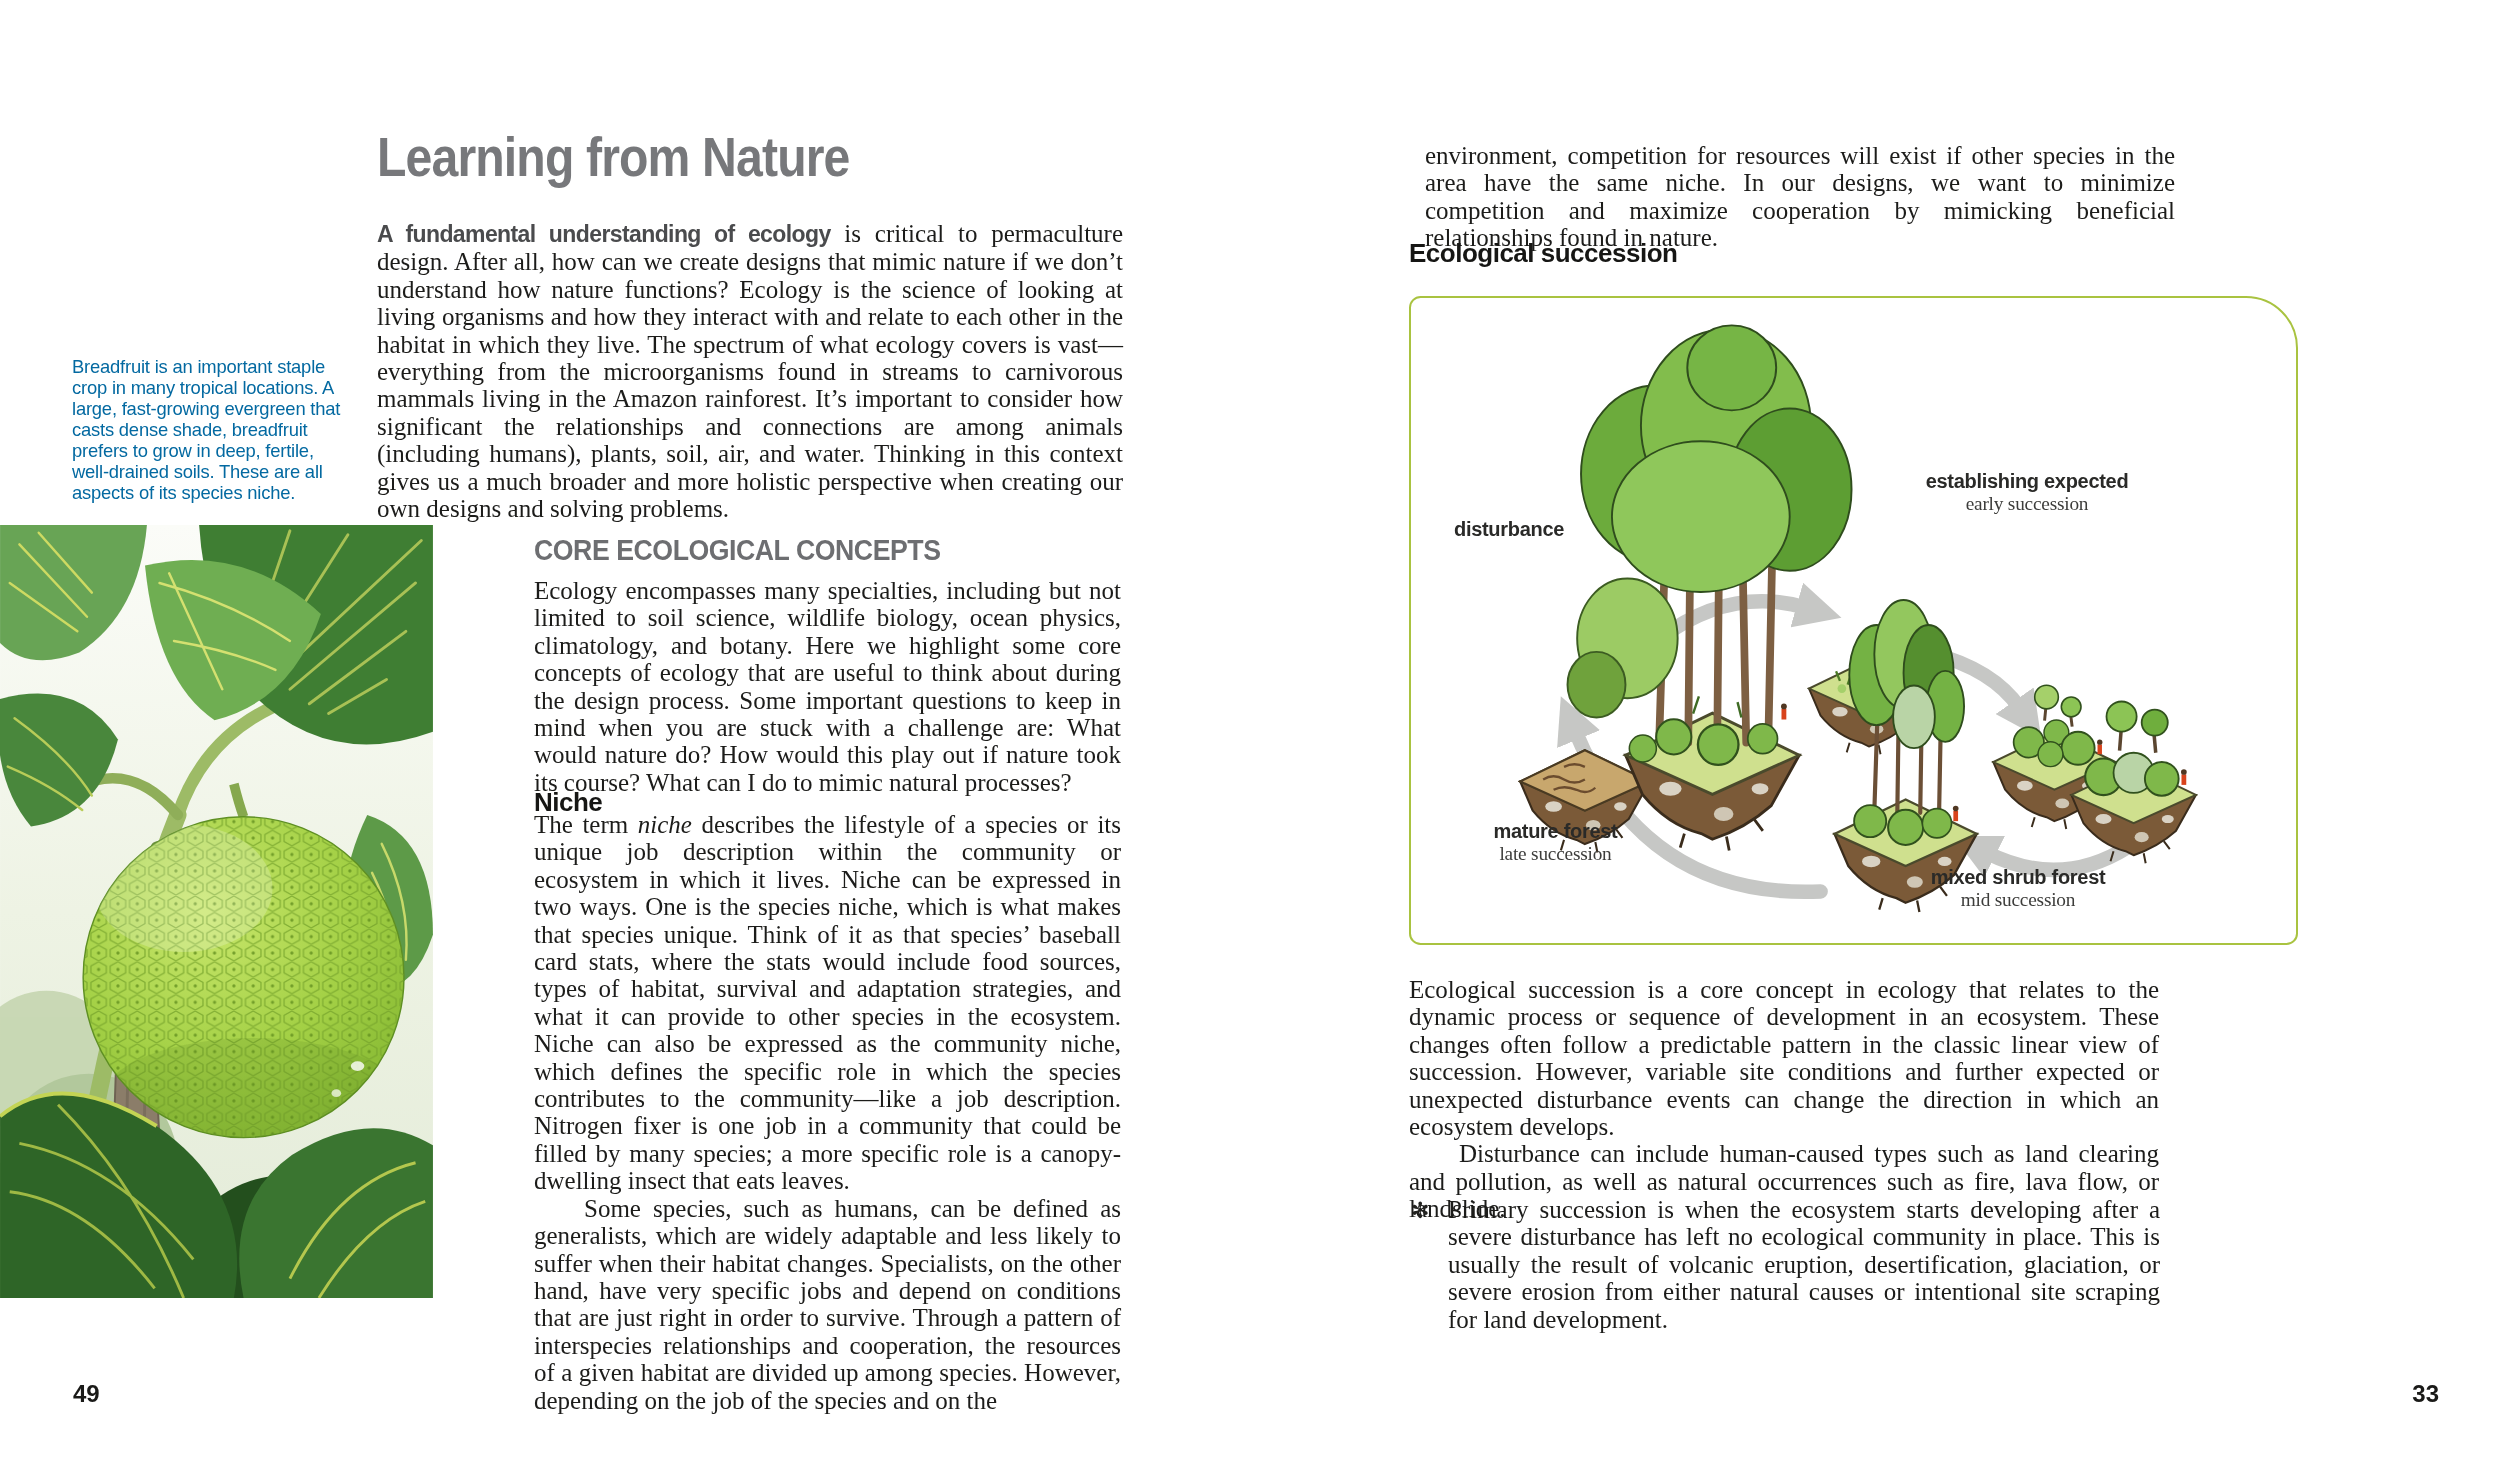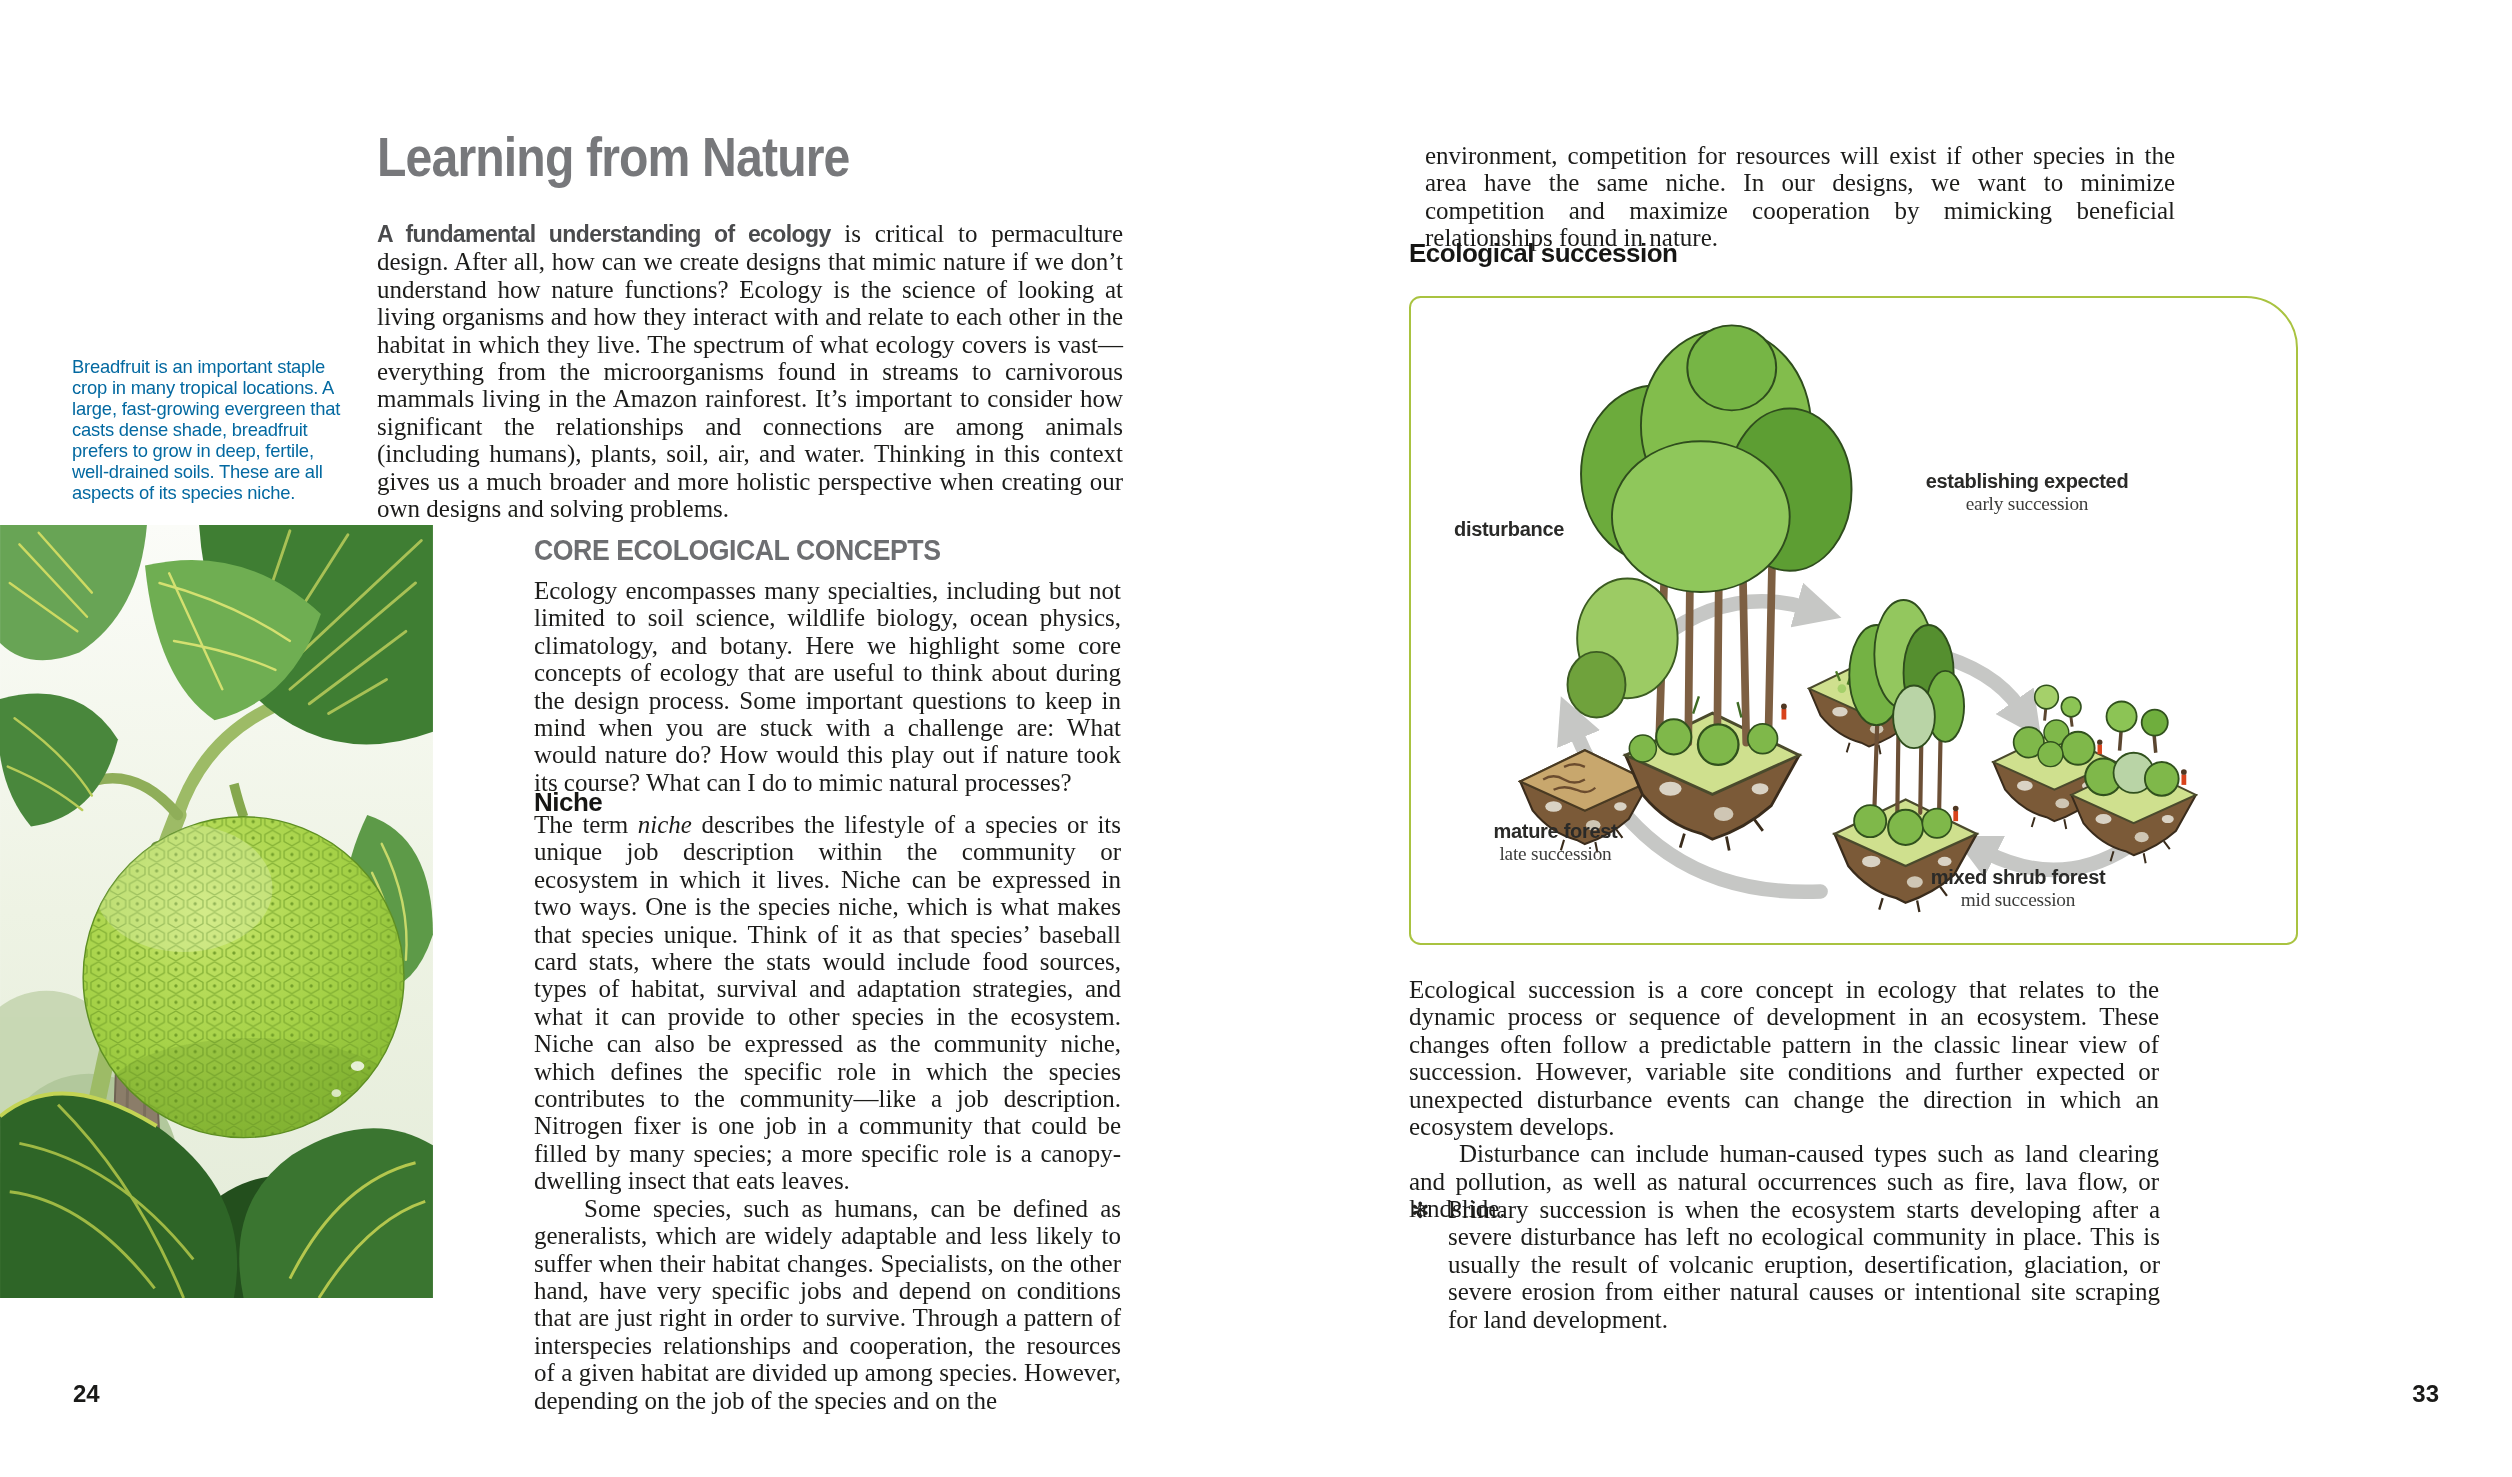--- a/index.html
+++ b/index.html
@@ -157,21 +157,21 @@
   <span class="squeeze">CORE ECOLOGICAL CONCEPTS</span>
 </div>
 <p class="abs body-just" style="left:534px;top:577px;width:587px;margin:0;">Ecology encompasses many specialties, including but not limited to soil science, wildlife biology, ocean physics, climatology, and botany. Here we highlight some core concepts of ecology that are useful to think about during the design process. Some important questions to keep in mind when you are stuck with a challenge are: What would nature do? How would this play out if nature took its course? What can I do to mimic natural processes?</p>
 
 <div class="abs h-black" style="left:534px;top:787px;">Niche</div>
 <div class="abs" style="left:534px;top:789px;width:587px;margin-top:22px;">
   <p class="body-just" style="margin:0;"><span>The term </span><span class="ital">niche</span><span> describes the lifestyle of a species or its unique job description within the community or ecosystem in which it lives. Niche can be expressed in two ways. One is the species niche, which is what makes that species unique. Think of it as that species’ baseball card stats, where the stats would include food sources, types of habitat, survival and adaptation strategies, and what it can provide to other species in the ecosystem. Niche can also be expressed as the community niche, which defines the specific role in which the species contributes to the community—like a job description. Nitrogen fixer is one job in a community that could be filled by many species; a more specific role is a canopy-dwelling insect that eats leaves.</span></p>
   <p class="body-just indent" style="margin:0;">Some species, such as humans, can be defined as generalists, which are widely adaptable and less likely to suffer when their habitat changes. Specialists, on the other hand, have very specific jobs and depend on conditions that are just right in order to survive. Through a pattern of interspecies relationships and cooperation, the resources of a given habitat are divided up among species. However, depending on the job of the species and on the</p>
 </div>
 
-<div class="abs pagenum" style="left:73px;top:1380px;">24</div>
+<div class="abs pagenum" style="left:73px;top:1380px;">49</div>
 
 <p class="abs body-just" style="left:1409px;top:126px;width:750px;margin:16px;">environment, competition for resources will exist if other species in the area have the same niche. In our designs, we want to minimize competition and maximize cooperation by mimicking beneficial relationships found in nature.</p>
 
 <div class="abs h-black" style="left:1409px;top:238px;">Ecological succession</div>
 
 <div class="abs diagram-box" style="left:1409px;top:296px;width:889px;height:649px;">
   <svg width="883" height="644" viewBox="0 0 914 666" style="position:absolute;left:0;top:0;">
     <defs>
       <marker id="ah" markerUnits="strokeWidth" markerWidth="3.4" markerHeight="3.2" refX="0.6" refY="1.6" orient="auto">
         <path d="M0,0 L3.2,1.6 L0,3.2 Z" fill="#c6c7c5"></path>

